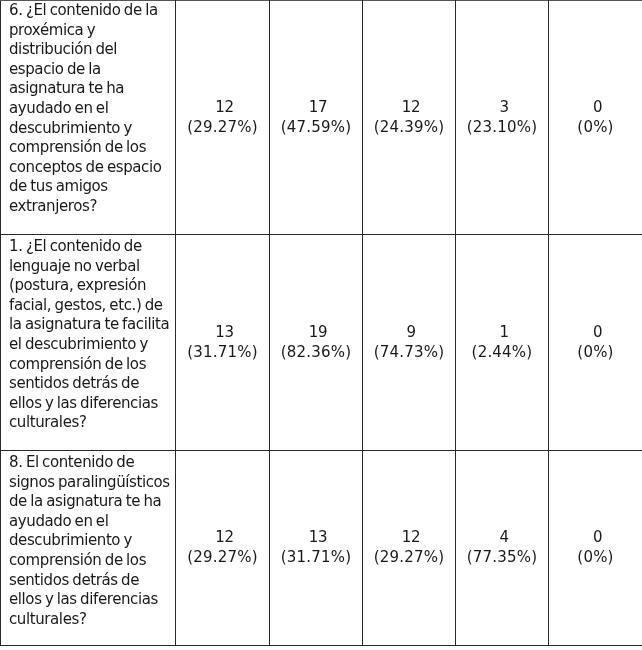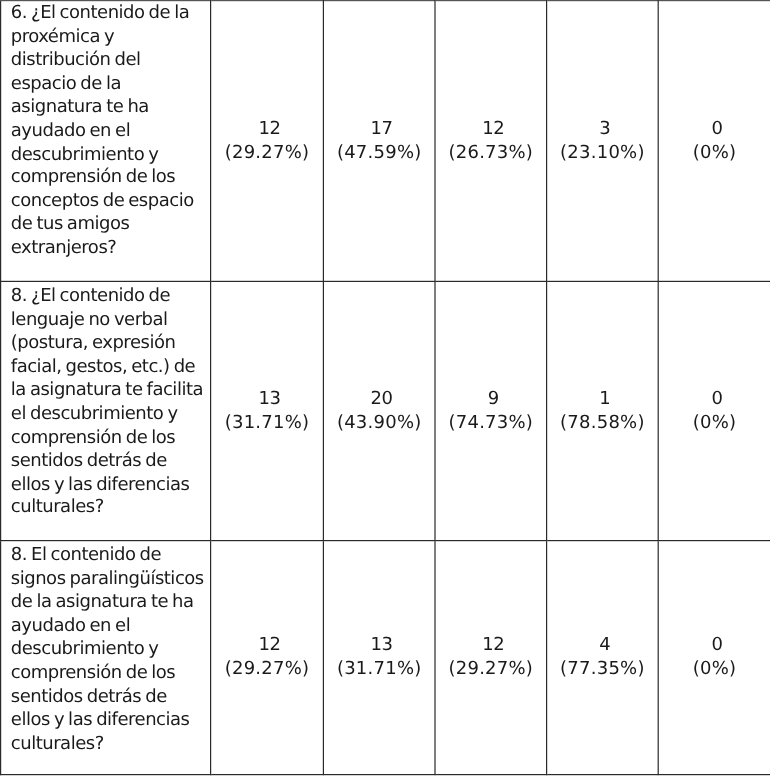--- a/index.html
+++ b/index.html
@@ -78,51 +78,51 @@
       <td class="value">
         <span class="val-count">12</span>
         <span class="val-pct">(29.27%)</span>
       </td>
       <td class="value">
         <span class="val-count">17</span>
         <span class="val-pct">(47.59%)</span>
       </td>
       <td class="value">
         <span class="val-count">12</span>
-        <span class="val-pct">(26.73%)</span>
+        <span class="val-pct">(24.39%)</span>
       </td>
       <td class="value">
         <span class="val-count">3</span>
         <span class="val-pct">(23.10%)</span>
       </td>
       <td class="value">
         <span class="val-count">0</span>
         <span class="val-pct">(0%)</span>
       </td>
     </tr>
 
     <tr class="row-7">
       <td class="question">
-        <span class="qtext">8. ¿El contenido de lenguaje no verbal (postura, expresión facial, gestos, etc.) de la asignatura te facilita el descubrimiento y comprensión de los sentidos detrás de ellos y las diferencias culturales?</span>
+        <span class="qtext">1. ¿El contenido de lenguaje no verbal (postura, expresión facial, gestos, etc.) de la asignatura te facilita el descubrimiento y comprensión de los sentidos detrás de ellos y las diferencias culturales?</span>
       </td>
       <td class="value">
         <span class="val-count">13</span>
         <span class="val-pct">(31.71%)</span>
       </td>
       <td class="value">
-        <span class="val-count">20</span>
-        <span class="val-pct">(43.90%)</span>
+        <span class="val-count">19</span>
+        <span class="val-pct">(82.36%)</span>
       </td>
       <td class="value">
         <span class="val-count">9</span>
         <span class="val-pct">(74.73%)</span>
       </td>
       <td class="value">
         <span class="val-count">1</span>
-        <span class="val-pct">(78.58%)</span>
+        <span class="val-pct">(2.44%)</span>
       </td>
       <td class="value">
         <span class="val-count">0</span>
         <span class="val-pct">(0%)</span>
       </td>
     </tr>
 
     <tr class="row-8">
       <td class="question">
         <span class="qtext">8. El contenido de signos paralingüísticos de la asignatura te ha ayudado en el descubrimiento y comprensión de los sentidos detrás de ellos y las diferencias culturales?</span>

